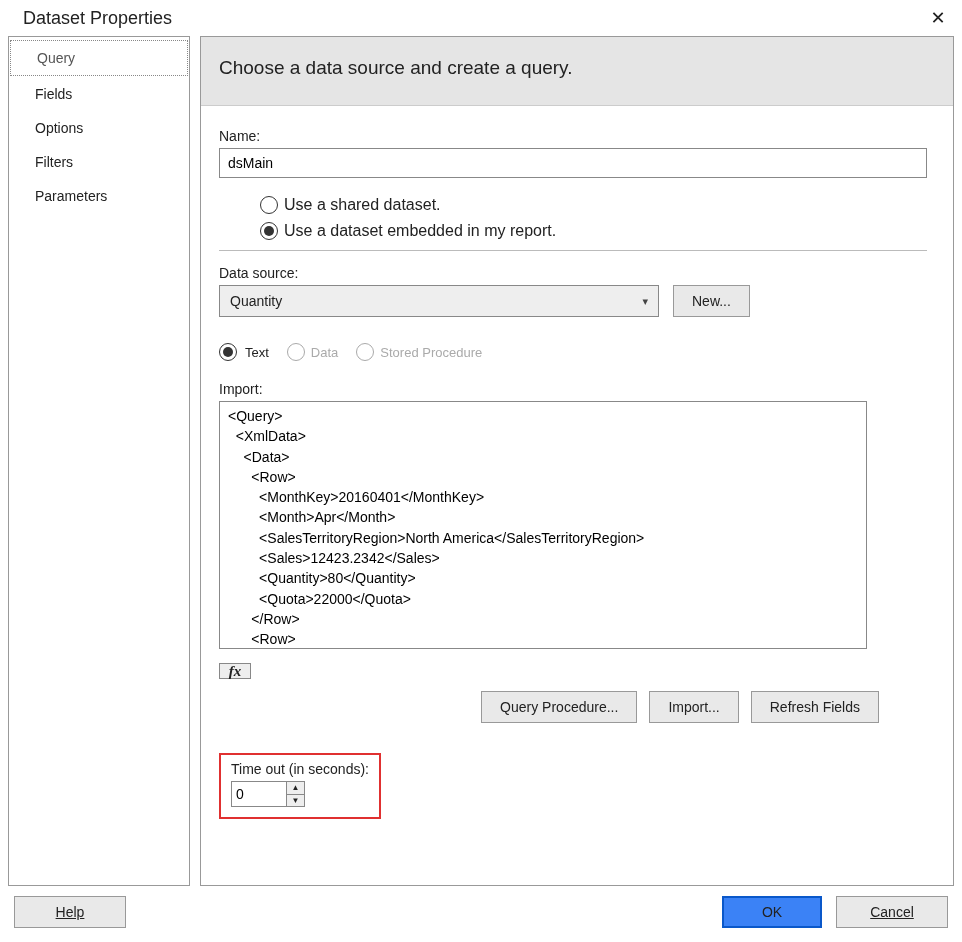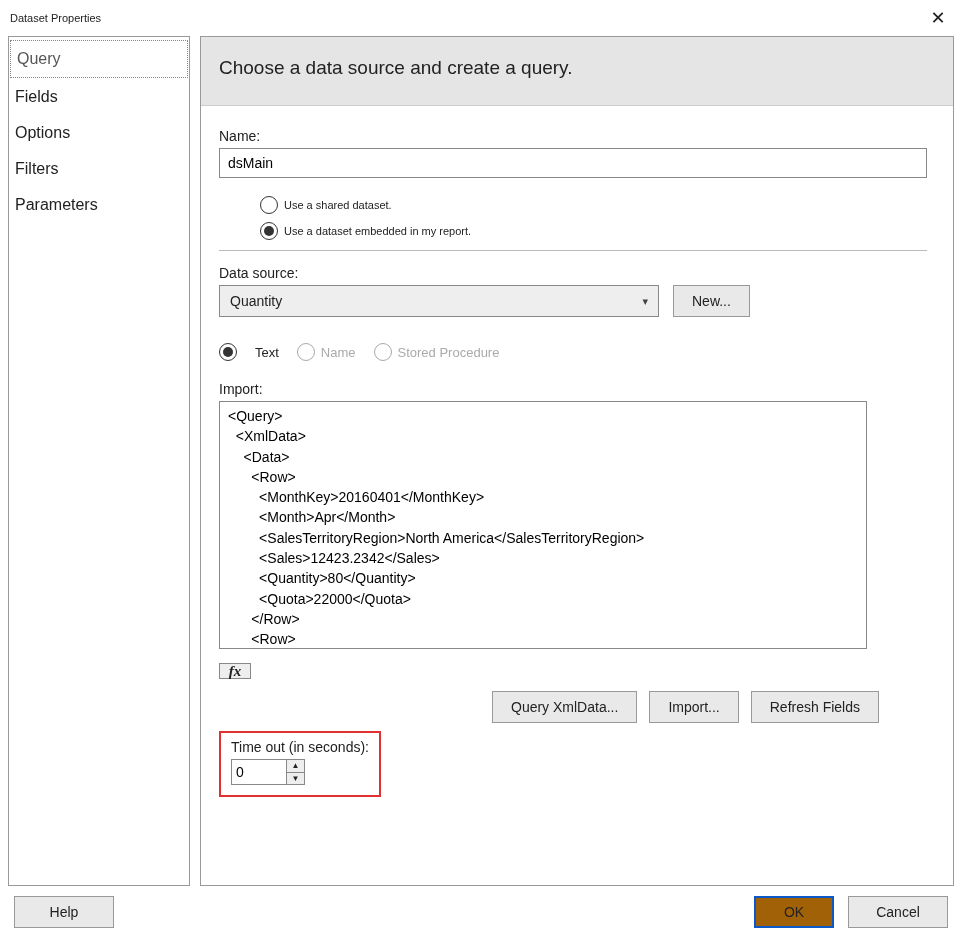--- a/index.html
+++ b/index.html
@@ -11,42 +11,42 @@
     background: #fff;
     width: 962px; height: 942px;
     overflow: hidden;
   }
   .titlebar {
     display: flex;
     justify-content: space-between;
     align-items: center;
     padding: 6px 12px 6px 10px;
   }
-  .titlebar .title { font-size: 11px; }
+  .titlebar .title { font-size: 18px; margin-left: 13px; }
   .close-x {
     font-size: 18px;
     width: 24px; height: 24px;
     text-align: center;
     line-height: 24px;
     cursor: default;
   }
   .body {
     display: flex;
     padding: 0 8px;
     gap: 10px;
     height: 850px;
   }
   .sidebar {
     width: 182px;
     border: 1px solid #999;
     padding: 2px 0;
   }
   .side-item {
-    padding: 9px 6px;
-    font-size: 16px;
+    padding: 9px 26px;
+    font-size: 14px;
     cursor: default;
   }
   .side-item.selected {
     border: 1px dotted #888;
     margin: 1px;
     color: #555;
   }
   .content {
     flex: 1;
     border: 1px solid #999;
@@ -74,21 +74,21 @@
     border: 1px solid #888;
     padding: 4px 8px;
     font-family: inherit;
     font-size: 14px;
   }
   .radio-row {
     display: flex;
     align-items: center;
     gap: 6px;
     margin: 8px 0;
-    font-size: 11px;
+    font-size: 16px;
     padding-left: 41px;
   }
   .radio {
     width: 18px; height: 18px;
     border: 1.5px solid #333;
     border-radius: 50%;
     display: inline-flex;
     align-items: center;
     justify-content: center;
   }
@@ -169,21 +169,21 @@
     display: flex;
     gap: 12px;
     justify-content: flex-end;
     width: 660px;
     margin-top: 12px;
   }
   .highlight-box {
     border: 2px solid #e03030;
     padding: 6px 10px 10px 10px;
     display: inline-block;
-    margin-top: 8px;
+    margin-top: 30px;
   }
   .spinner {
     display: inline-flex;
     border: 1px solid #888;
     height: 26px;
   }
   .spinner input {
     border: none;
     width: 54px;
     padding: 2px 4px;
@@ -208,24 +208,24 @@
   .spinner .arrow:last-child { border-bottom: none; }
   .footer {
     display: flex;
     justify-content: space-between;
     align-items: center;
     padding: 10px 14px 0 14px;
   }
   .footer-right { display: flex; gap: 14px; }
   .btn-primary {
     border: 2px solid #0a58ca;
-    background: #a16207;
-    width: 80px;
-  }
-  .btn-wide { width: 100px; }
+    background: #3b82f6;
+    width: 100px;
+  }
+  .btn-wide { width: 112px; text-decoration: underline; }
 </style>
 </head>
 <body>
 
 <div class="titlebar">
   <div class="title">Dataset Properties</div>
   <div class="close-x">✕</div>
 </div>
 
 <div class="body">
@@ -262,27 +262,27 @@
         <div class="dropdown">
           <span>Quantity</span>
           <span class="chev">▾</span>
         </div>
         <div class="btn">New...</div>
       </div>
 
       <div style="height:20px"></div>
 
       <div class="qtype-row">
-        <span style="display:flex;align-items:center;gap:18px">
+        <span style="display:flex;align-items:center;gap:8px">
           <span class="radio checked"></span>
           <span>Text</span>
         </span>
         <span style="display:flex;align-items:center;gap:6px">
           <span class="radio disabled"></span>
-          <span class="radio-label disabled">Name</span>
+          <span class="radio-label disabled">Data</span>
         </span>
         <span style="display:flex;align-items:center;gap:6px">
           <span class="radio disabled"></span>
           <span class="radio-label disabled">Stored Procedure</span>
         </span>
       </div>
 
       <div style="height:14px"></div>
 
       <label class="form-label">Import:</label>
@@ -297,21 +297,21 @@
         &lt;Sales&gt;12423.2342&lt;/Sales&gt;
         &lt;Quantity&gt;80&lt;/Quantity&gt;
         &lt;Quota&gt;22000&lt;/Quota&gt;
       &lt;/Row&gt;
       &lt;Row&gt;
         &lt;MonthKey&gt;20160701&lt;/MonthKey&gt;</textarea>
         <div class="fx-btn">fx</div>
       </div>
 
       <div class="query-btns">
-        <div class="btn">Query XmlData...</div>
+        <div class="btn">Query Procedure...</div>
         <div class="btn">Import...</div>
         <div class="btn">Refresh Fields</div>
       </div>
 
       <div class="highlight-box">
         <label class="form-label" style="margin-top:0">Time out (in seconds):</label>
         <div class="spinner">
           <input value="0" style="">
           <div class="arrows">
             <div class="arrow">▲</div>

